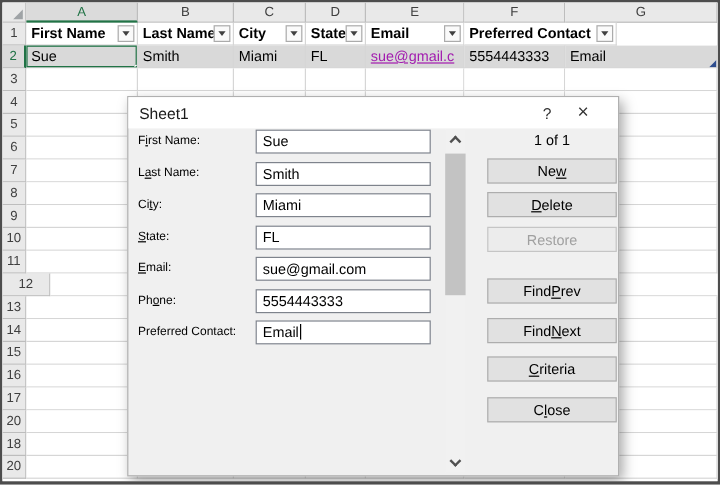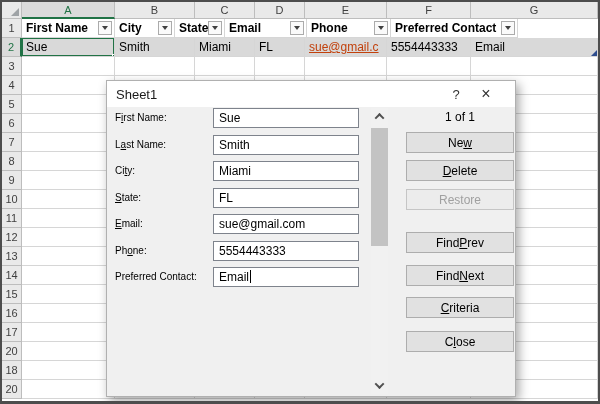--- a/index.html
+++ b/index.html
@@ -32,21 +32,21 @@
   .cell.tblhead{font-weight:bold;padding-right:18px;}
   .cell.shade{background:#d9d9d9;}
   .filter-btn{
     position:absolute;right:2px;top:2px;width:14px;height:14px;
     background:#fafafa;border:1px solid #ababab;
     display:flex;align-items:center;justify-content:center;
   }
   .filter-tri{width:0;height:0;border-left:3px solid transparent;border-right:3px solid transparent;border-top:4px solid #404040;}
   .sel-border{position:absolute;inset:-1px;border:2px solid #217346;pointer-events:none;}
   .fill-handle{position:absolute;right:-3px;bottom:-3px;width:5px;height:5px;background:#217346;border:1px solid #fff;}
-  .cell a{color:#c2410c;text-decoration:underline;}
+  .cell a{color:#a21caf;text-decoration:underline;}
   .tbl-corner{position:absolute;right:0;bottom:0;width:0;height:0;border-bottom:6px solid #2e4d8e;border-left:6px solid transparent;}
   
   .dialog{
     position:absolute;left:104px;top:78px;width:410px;height:317px;
     background:#f0f0f0;border:1px solid #b0b0b0;
     box-shadow:3px 4px 10px rgba(0,0,0,.35);
     font-size:12px;color:#000;
   }
   .titlebar{position:absolute;left:0;top:0;right:0;height:26px;background:#fff;display:flex;align-items:center;}
   .title{margin-left:9px;font-size:13px;color:#1a1a1a;}
@@ -91,30 +91,30 @@
         <div class="hdr-cell" style="width: 50px;">D</div>
         <div class="hdr-cell" style="width: 82px;">E</div>
         <div class="hdr-cell" style="width: 84px;">F</div>
         <div class="hdr-cell" style="width: 127px;">G</div>
       </div>
       <div class="srow" style="height: 19px;">
         <div class="rowhdr" style="width: 20px;">1</div>
         <div class="cell tblhead" style="width: 93px;"><span>First Name</span><div class="filter-btn">
             <div class="filter-tri"></div>
           </div></div>
+        <div class="cell tblhead" style="width: 80px;"><span>Last Name</span><div class="filter-btn">
+            <div class="filter-tri"></div>
+          </div></div>
         <div class="cell tblhead" style="width: 60px;"><span>City</span><div class="filter-btn">
             <div class="filter-tri"></div>
           </div></div>
         <div class="cell tblhead" style="width: 50px;"><span>State</span><div class="filter-btn">
             <div class="filter-tri"></div>
           </div></div>
         <div class="cell tblhead" style="width: 82px;"><span>Email</span><div class="filter-btn">
-            <div class="filter-tri"></div>
-          </div></div>
-        <div class="cell tblhead" style="width: 84px;"><span>Phone</span><div class="filter-btn">
             <div class="filter-tri"></div>
           </div></div>
         <div class="cell tblhead" style="width: 127px;"><span>Preferred Contact</span><div class="filter-btn">
             <div class="filter-tri"></div>
           </div></div>
       </div>
       <div class="srow" style="height: 19px;">
         <div class="rowhdr selrow" style="width: 20px;">2</div>
         <div class="cell shade" style="width: 93px;">Sue<div class="sel-border"></div><div class="fill-handle"></div></div>
         <div class="cell shade" style="width: 80px;">Smith</div>
@@ -208,21 +208,21 @@
         <div class="rowhdr" style="width: 20px;">11</div>
         <div class="cell" style="width: 93px;"></div>
         <div class="cell" style="width: 80px;"></div>
         <div class="cell" style="width: 60px;"></div>
         <div class="cell" style="width: 50px;"></div>
         <div class="cell" style="width: 82px;"></div>
         <div class="cell" style="width: 84px;"></div>
         <div class="cell" style="width: 127px;"></div>
       </div>
       <div class="srow" style="height: 19px;">
-        <div class="rowhdr" style="width: 20px;">12</div>
+        <div class="rowhdr" style="width: 40px;">12</div>
         <div class="cell" style="width: 93px;"></div>
         <div class="cell" style="width: 80px;"></div>
         <div class="cell" style="width: 60px;"></div>
         <div class="cell" style="width: 50px;"></div>
         <div class="cell" style="width: 82px;"></div>
         <div class="cell" style="width: 84px;"></div>
         <div class="cell" style="width: 127px;"></div>
       </div>
       <div class="srow" style="height: 19px;">
         <div class="rowhdr" style="width: 20px;">13</div>

